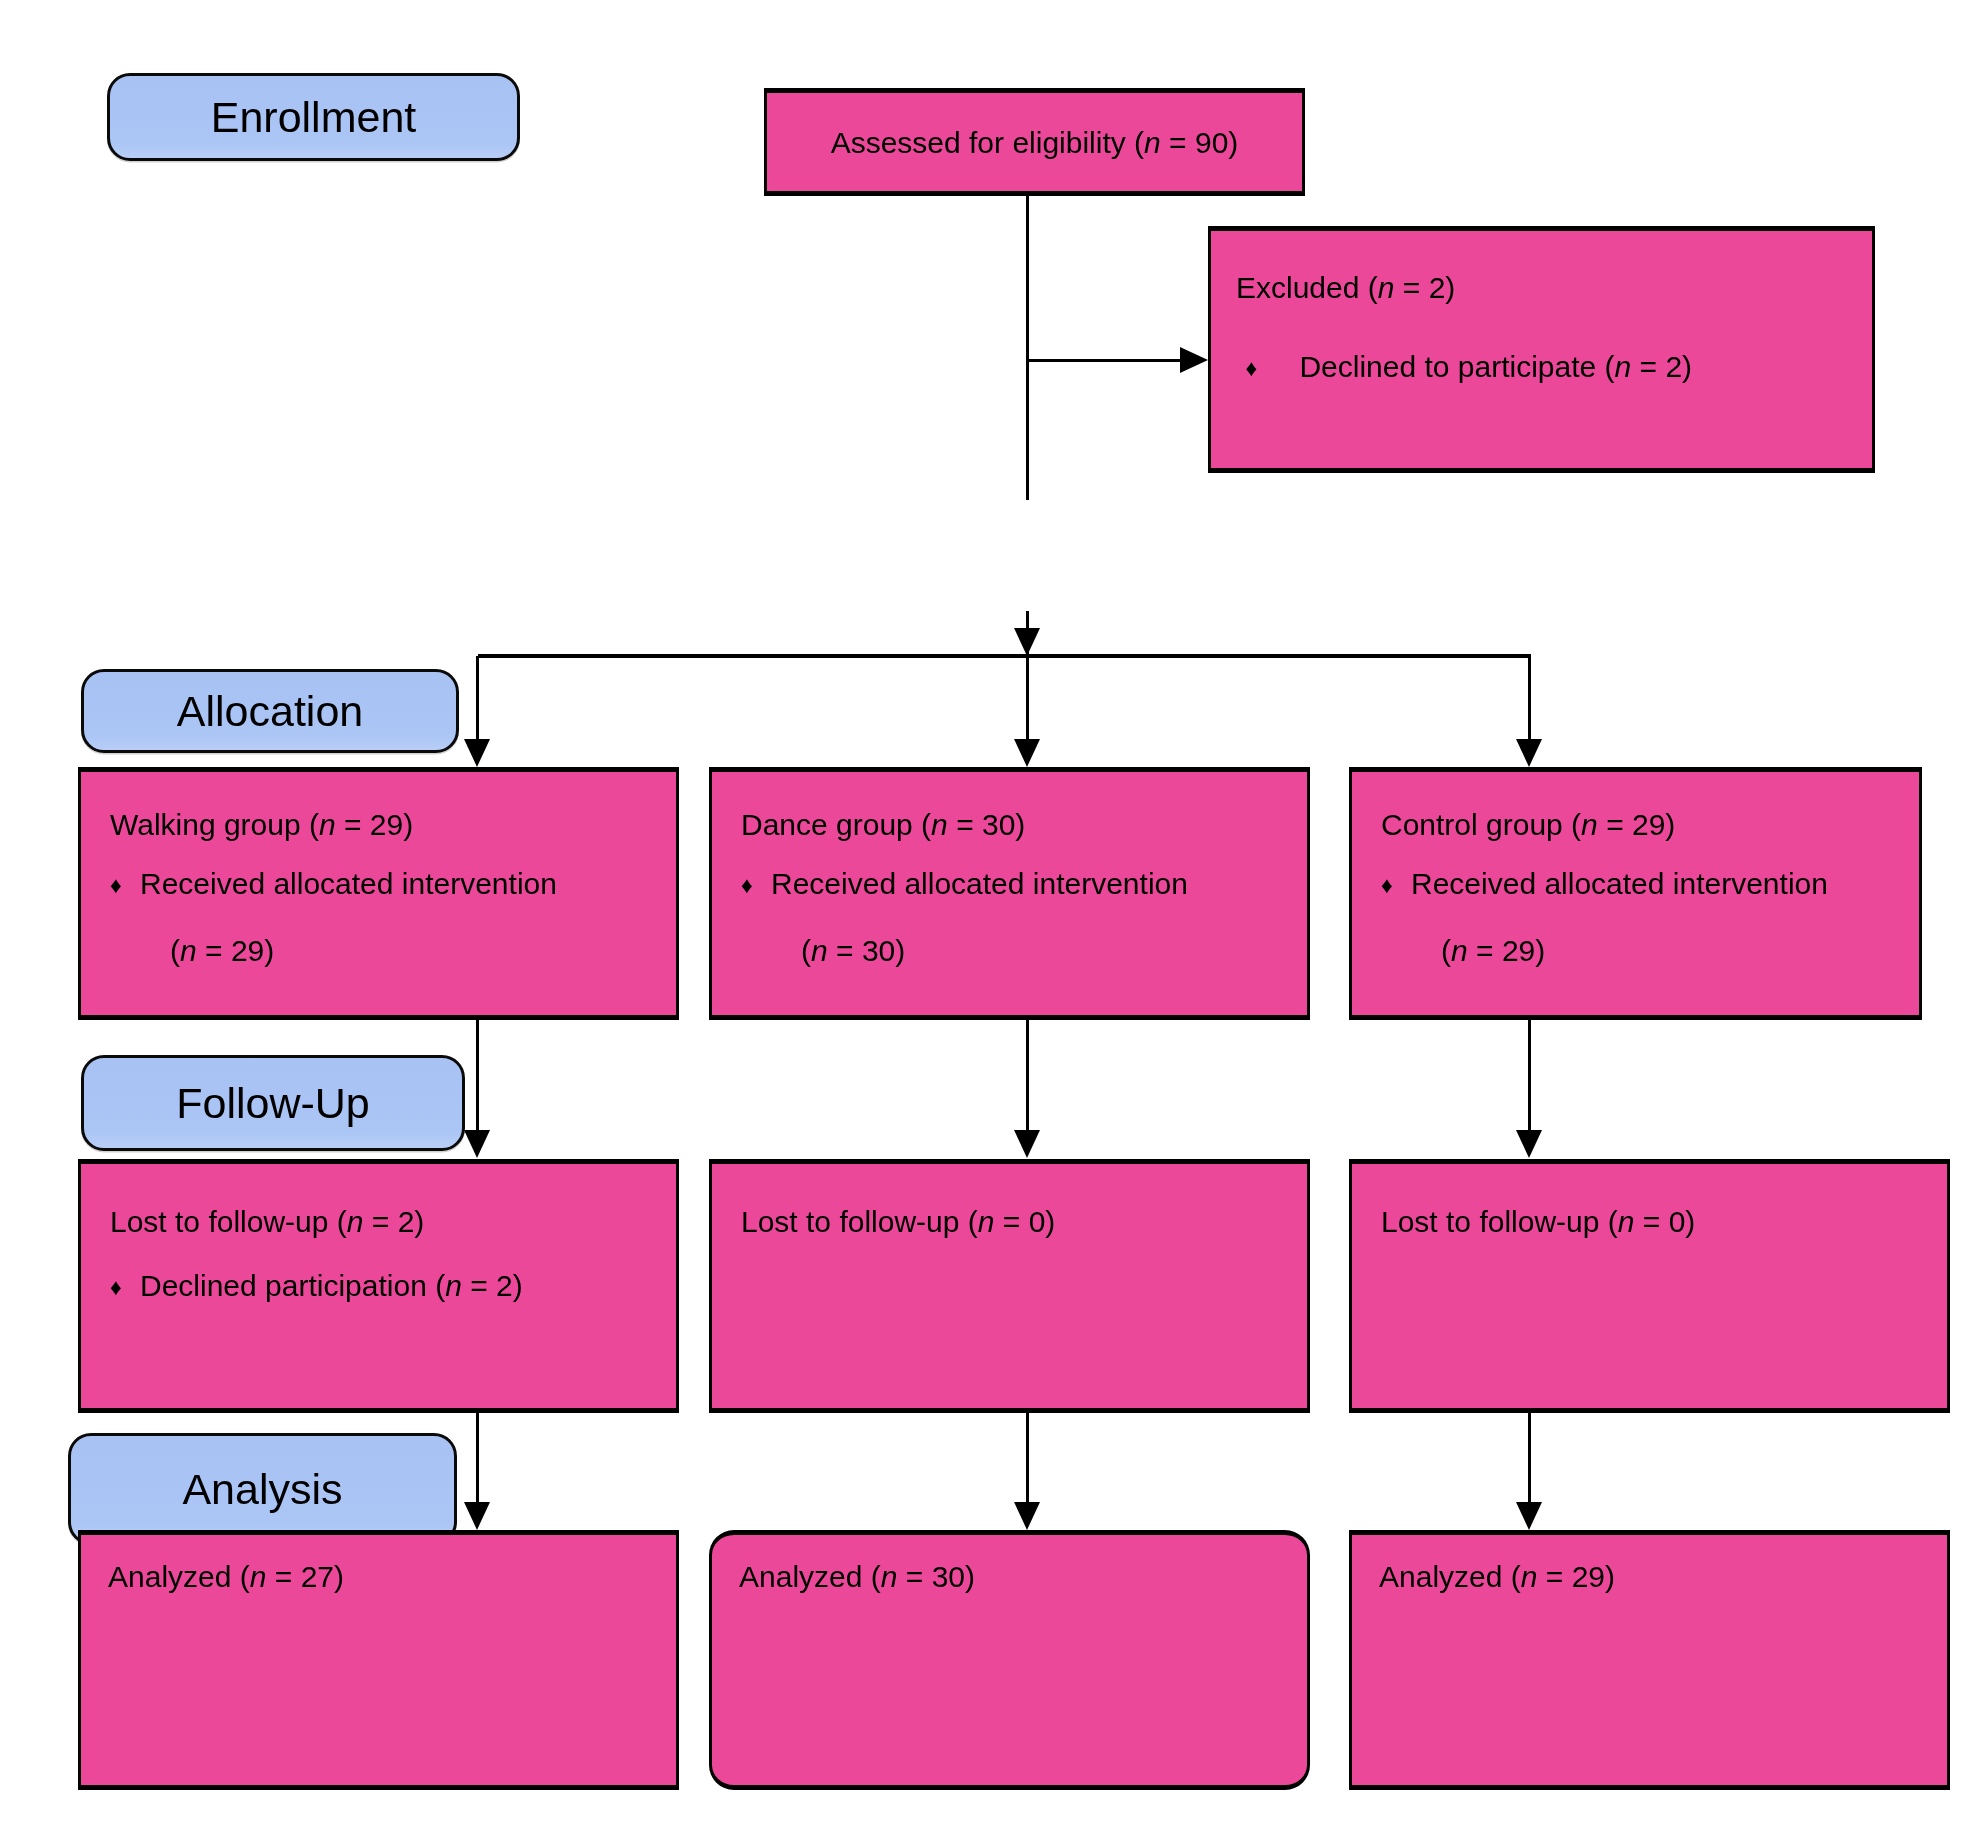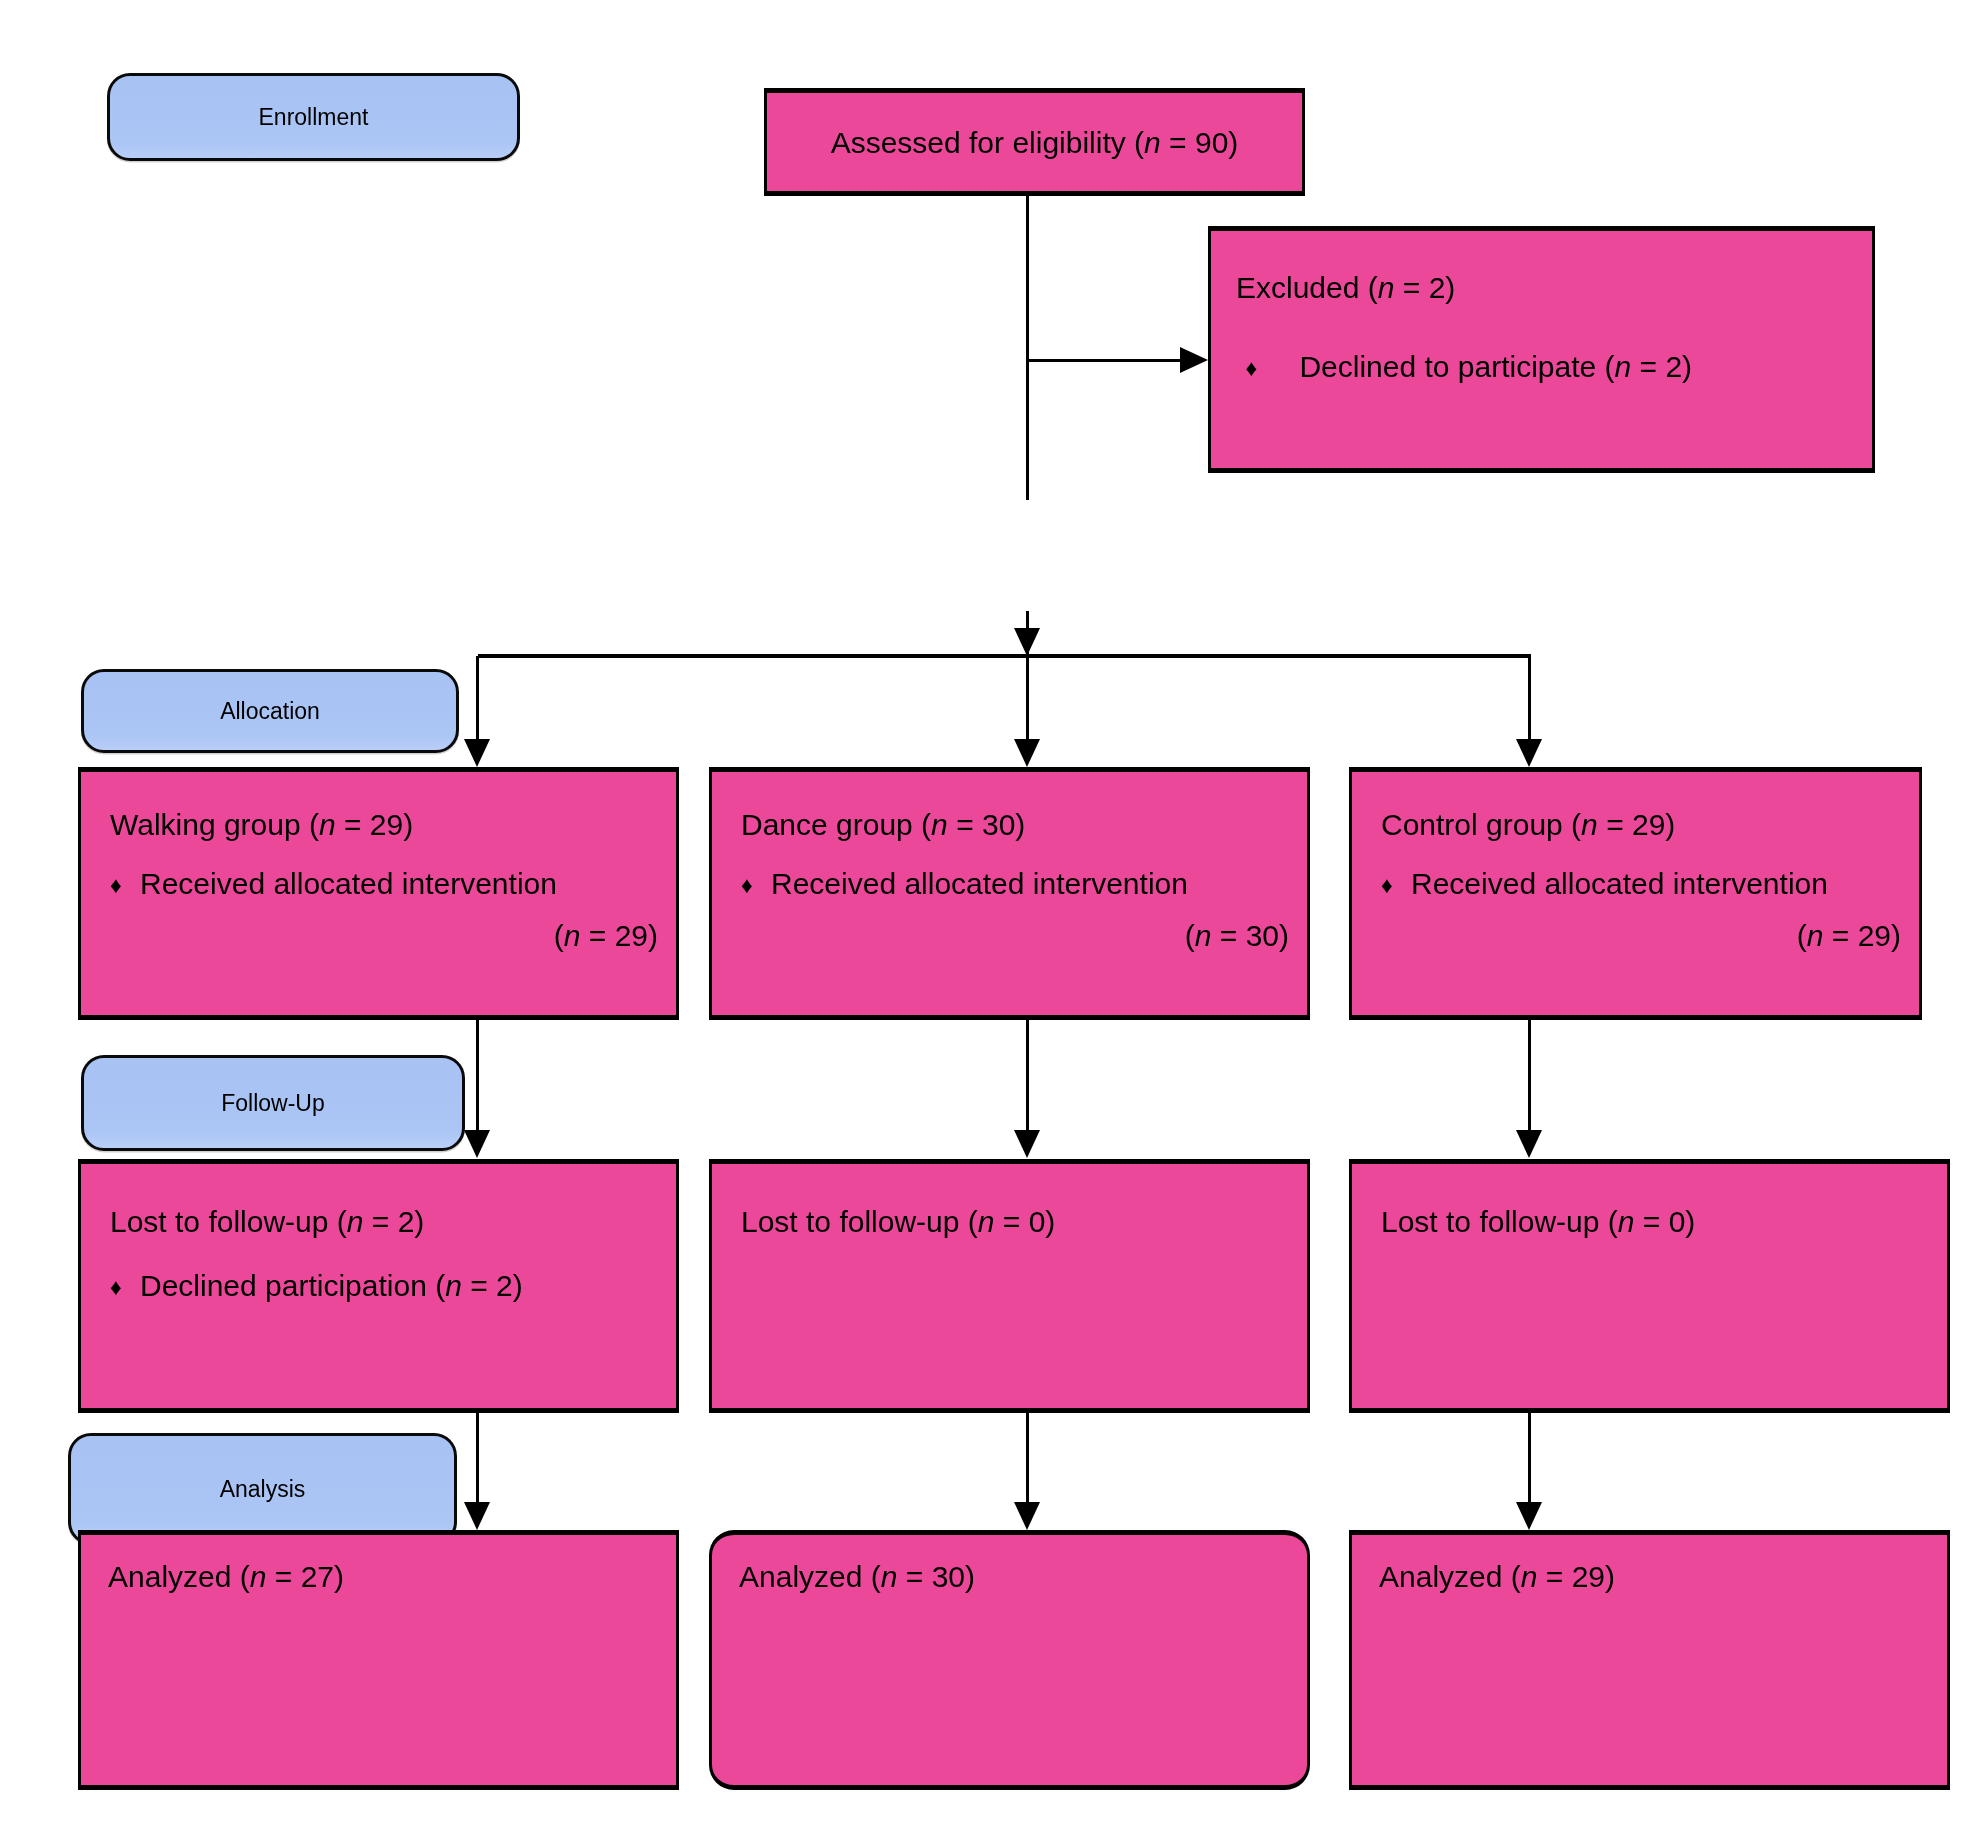--- a/index.html
+++ b/index.html
@@ -16,21 +16,21 @@
   
   .stage-label {
     position: absolute;
     box-sizing: border-box;
     border: 3.1px solid #0a0a0a;
     border-radius: 23px;
     background: linear-gradient(#a7c2f3, #abc6f5 82%, #b9cef7);
     display: flex;
     align-items: center;
     justify-content: center;
-    font-size: 23px;
+    font-size: 43px;
     letter-spacing: 0px;
     box-shadow: 0 1.6px 0 rgba(0,0,0,0.18);
   }
 
   
   .wbox {
     position: absolute;
     box-sizing: border-box;
     background: #ec4899;
     border: 3.1px solid #000000;
@@ -47,21 +47,21 @@
   }
   .wbox .content { padding: 35px 18px 0 29px; }
   .wbox.excluded .content { padding: 39px 18px 0 25px; }
   .wbox.fu .content { padding: 40px 18px 0 29px; }
   .wbox.an .content { padding: 24px 18px 0 27px; }
 
   .title-line { margin: 0; }
   .bullet-line { margin: 24px 0 0 0; white-space: nowrap; }
   .wbox.fu .bullet-line { margin-top: 29px; }
   .wbox.excluded .bullet-line { margin-top: 44px; padding-left: 9.4px; }
-  .indent-line { margin: 15px 0 0 0; padding-left: 60px; text-align: right; }
+  .indent-line { margin: 30px 0 0 0; padding-left: 60px; }
 
   .bullet {
     display: inline-block;
     width: 30px;
     font-size: 23px;
     vertical-align: 1px;
   }
   .wbox.excluded .bullet { width: 54px; }
 
   i { font-style: italic; }

